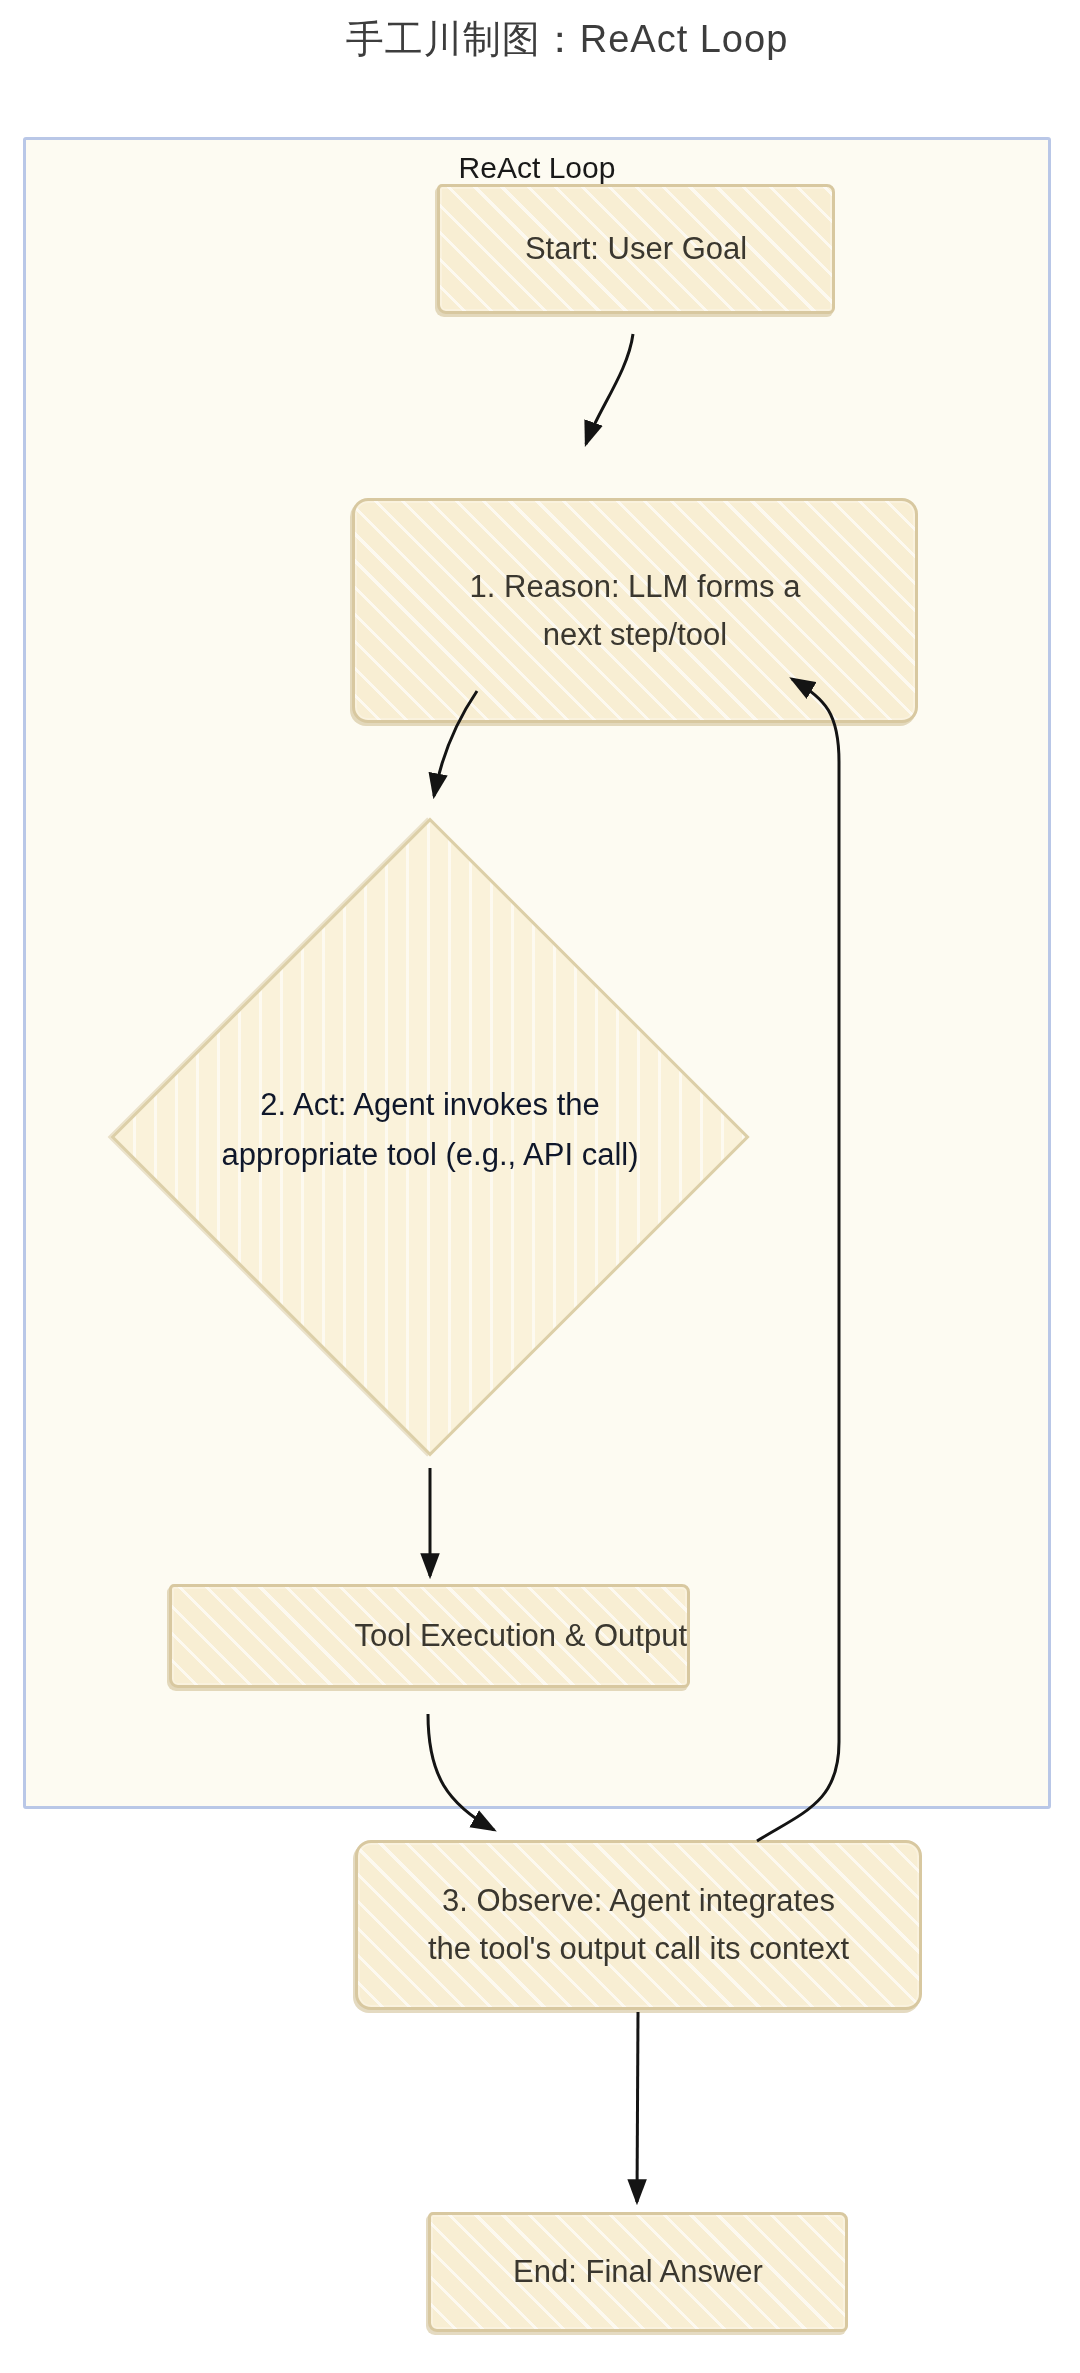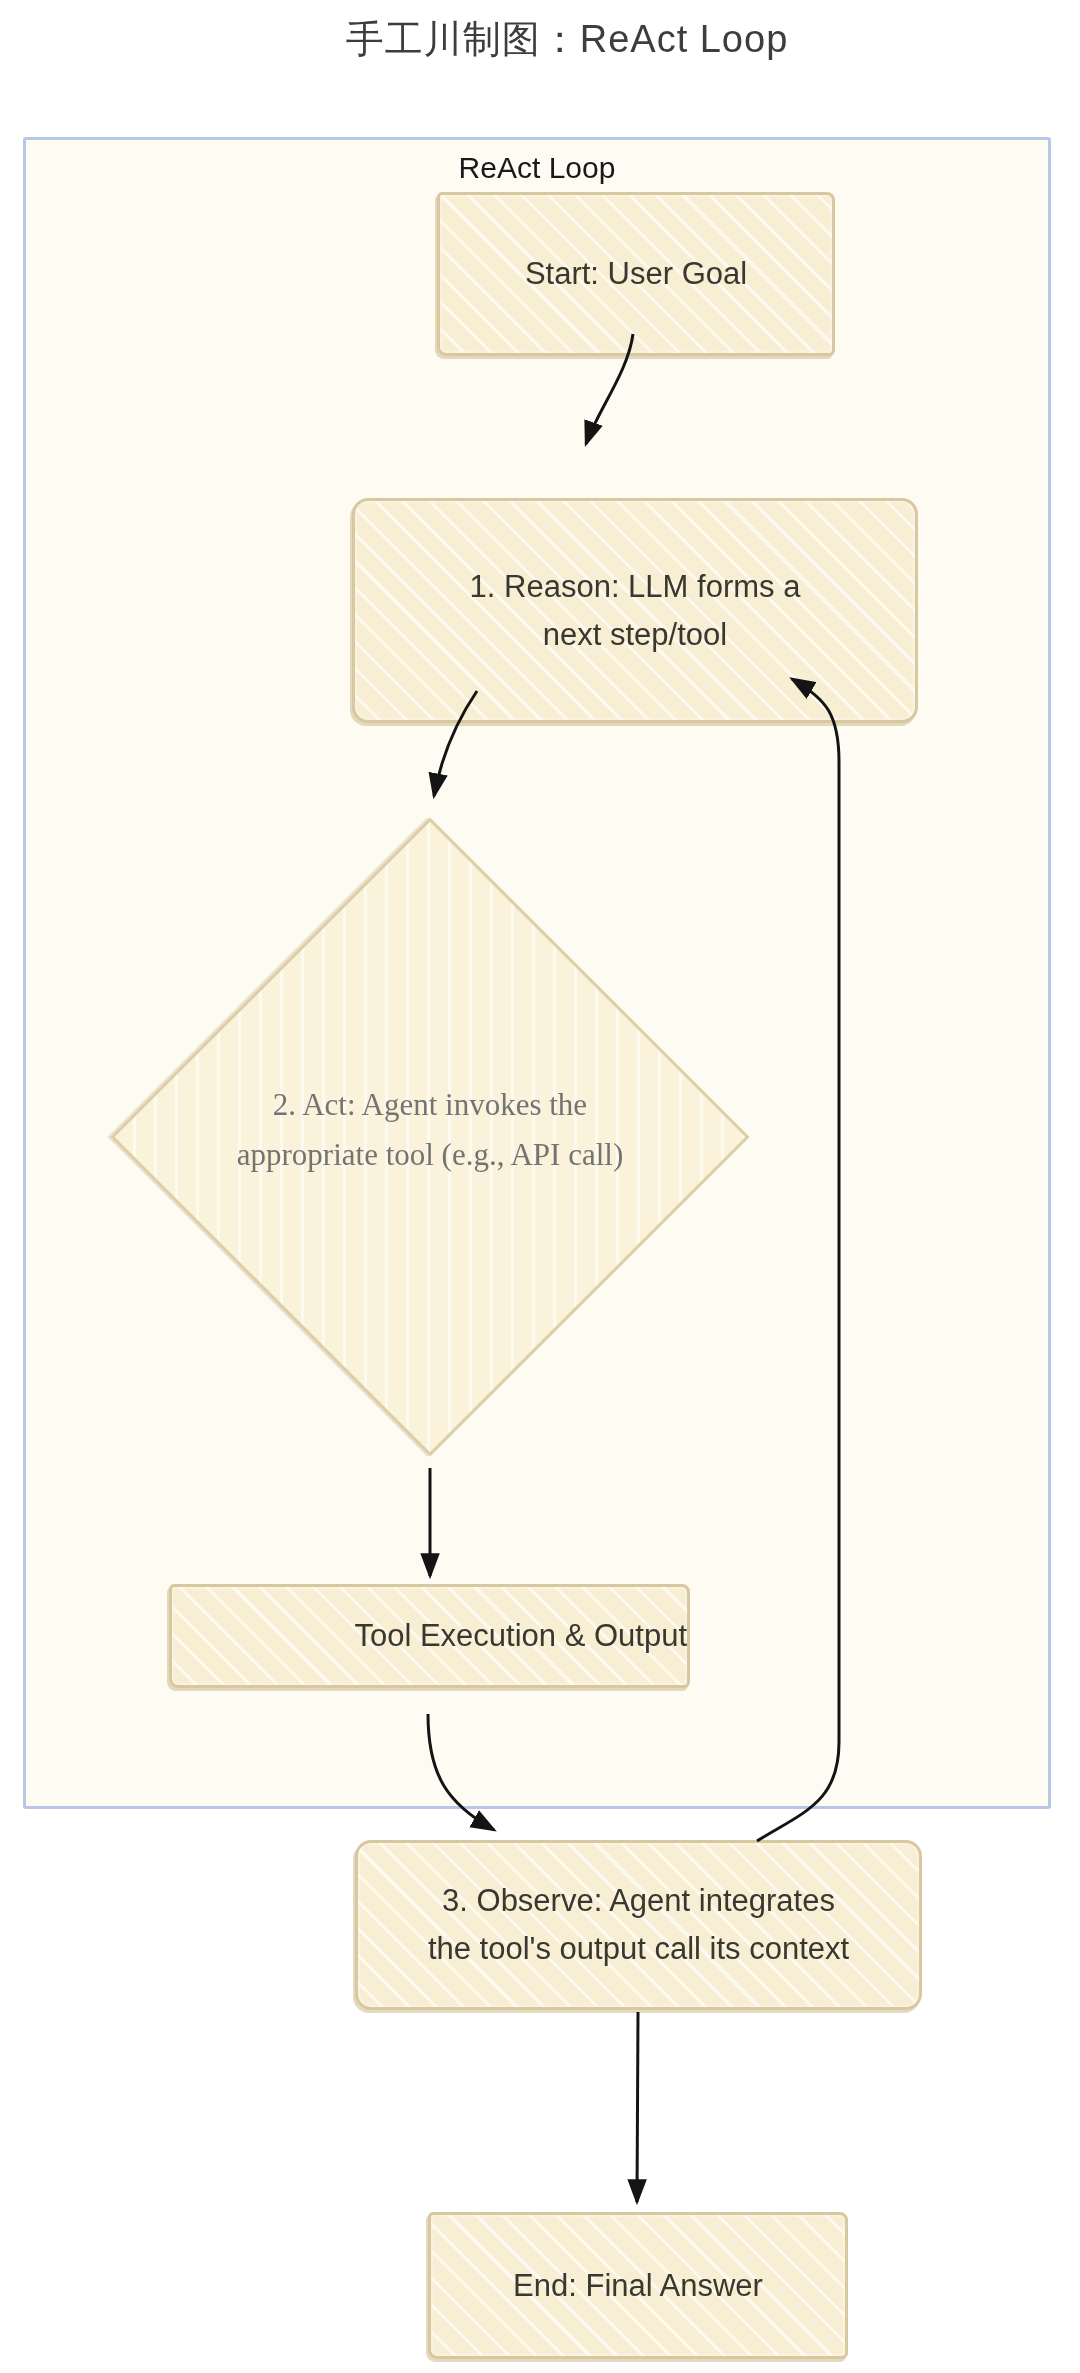--- a/index.html
+++ b/index.html
@@ -30,39 +30,39 @@
     text-align:center;font-size:31px;line-height:48px;color:#3a372f;
     background-color:#f8eed3;
     background-image:repeating-linear-gradient(45deg,
       rgba(255,255,255,0) 0px, rgba(255,255,255,0) 16px,
       rgba(255,255,255,0.65) 16px, rgba(255,255,255,0.65) 19px);
     border:3px solid #d8c8a0;
     box-shadow:-2px 3px 0 rgba(205,188,142,.55), inset 0 0 0 2px rgba(255,255,255,.25);
   }
   .rect{border-radius:5px 8px 6px 9px;}
   .rounded{border-radius:16px;}
-  .node-start{left:437px;top:192px;width:398px;height:164px;}
+  .node-start{left:437px;top:184px;width:398px;height:130px;}
   .node-reason{left:352px;top:462px;width:566px;height:225px;margin-top:36px;}
   .node-tool{left:169px;top:1584px;width:521px;height:104px;align-items:flex-end;}
   .node-observe{left:355px;top:1840px;width:567px;height:170px;}
-  .node-end{left:428px;top:2212px;width:420px;height:147px;}
+  .node-end{left:428px;top:2212px;width:420px;height:120px;}
   .diamond-shape{
     position:absolute;left:204px;top:911px;width:452px;height:452px;
     transform:rotate(45deg);
     box-sizing:border-box;
     background-color:#faf2da;
     background-image:repeating-linear-gradient(45deg,
       rgba(255,255,255,0) 0px, rgba(255,255,255,0) 18px,
       rgba(255,255,255,0.6) 18px, rgba(255,255,255,0.6) 21px);
     border:3px solid #dccfa8;
     box-shadow:-2px 2px 0 rgba(205,188,142,.4);
   }
   .diamond-text{
     position:absolute;left:150px;top:1080px;width:560px;
-    text-align:center;font-size:31px;line-height:50px;color:#737373;font-family:Liberation Serif, serif;
+    text-align:center;font-size:31px;line-height:50px;color:#0f172a;
   }
   .connectors{position:absolute;left:0;top:0;pointer-events:none;}
   .edge{stroke:#141414;stroke-width:3;fill:none;}
 </style>
 </head>
 <body>
 
 <div class="page-title">手工川制图：ReAct Loop</div>
 
 <div class="loop-frame">

